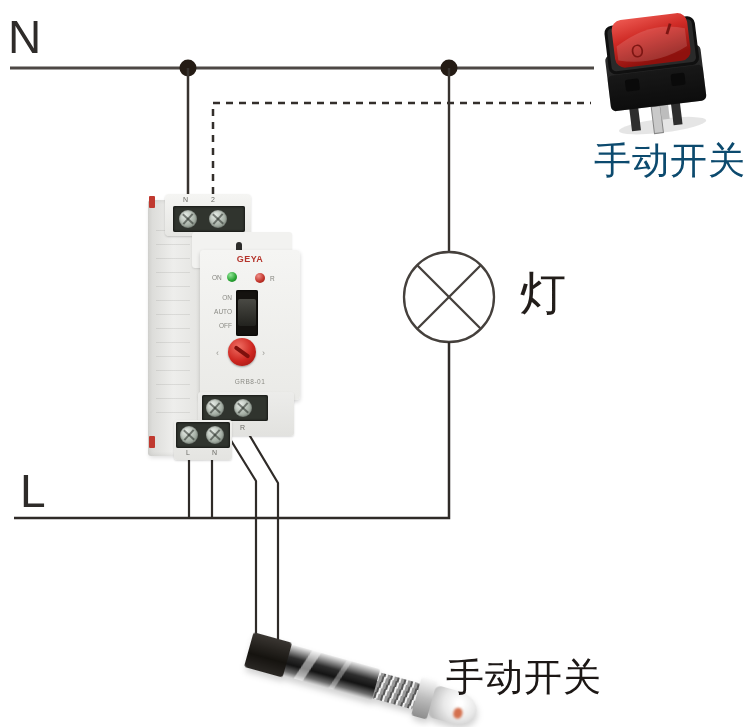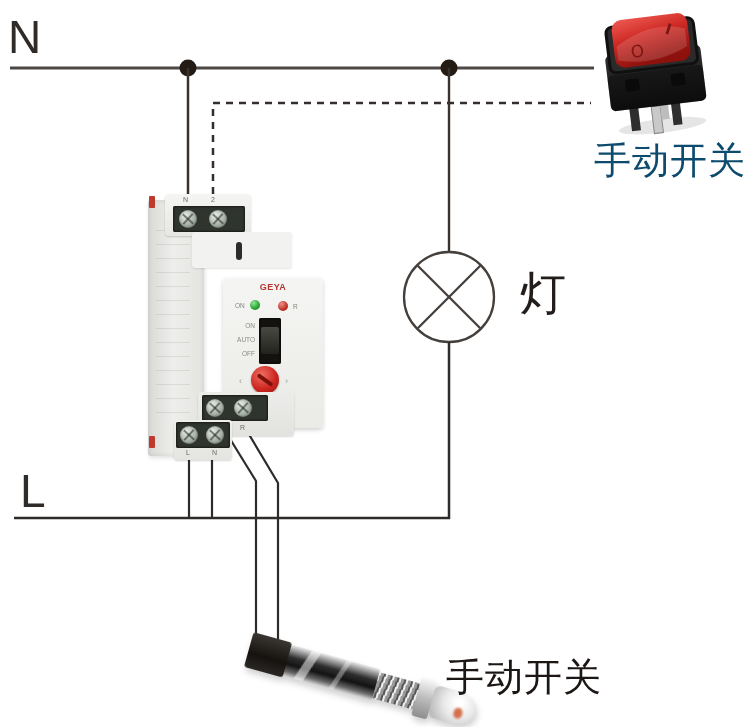--- a/index.html
+++ b/index.html
@@ -29,22 +29,22 @@
   .screw{position:absolute;width:18px;height:18px;border-radius:50%;
          background:radial-gradient(circle at 35% 30%,#e9eee9,#a9b3a9 55%,#6f796f);
          box-shadow:inset 0 0 2px rgba(0,0,0,.55);}
   .screw::before,.screw::after{content:"";position:absolute;left:8px;top:2px;width:2px;height:14px;
          background:rgba(35,40,35,.55);}
   .screw::before{transform:rotate(42deg);} .screw::after{transform:rotate(-48deg);}
   .tlab{position:absolute;font-size:7px;color:#6b6b66;}
   .r-step{position:absolute;left:44px;top:46px;width:100px;height:36px;background:#f2f2f0;
           border-radius:3px;box-shadow:0 1px 2px rgba(0,0,0,.10);}
   .r-slot{position:absolute;left:88px;top:56px;width:6px;height:18px;background:#2c2c2a;border-radius:3px;}
-  .r-face{position:absolute;left:52px;top:92px;width:100px;height:150px;border-radius:4px;
-          background:linear-gradient(180deg,#f5f5f3,#eaeae7);box-shadow:0 2px 4px rgba(0,0,0,.18);margin-left:23px;}
+  .r-face{position:absolute;left:52px;top:64px;width:100px;height:150px;border-radius:4px;
+          background:linear-gradient(180deg,#f5f5f3,#eaeae7);box-shadow:0 2px 4px rgba(0,0,0,.18);}
   .r-brand{position:absolute;left:0;top:4px;width:100%;text-align:center;
            font-size:9px;font-weight:bold;color:#b5352c;letter-spacing:.5px;}
   .r-ledlab{position:absolute;font-size:6.5px;color:#85857f;}
   .led{position:absolute;width:10px;height:10px;border-radius:50%;}
   .led.green{background:radial-gradient(circle at 35% 30%,#93e698,#27a332 60%,#157020);}
   .led.red{background:radial-gradient(circle at 35% 30%,#f0908a,#c03228 60%,#871a12);}
   .r-mode{position:absolute;font-size:6.5px;color:#8a8a84;width:28px;text-align:right;}
   .r-slide{position:absolute;left:36px;top:40px;width:22px;height:46px;background:#14120f;
            border-radius:2px;box-shadow:inset 0 0 3px #000;}
   .r-slide-knob{position:absolute;left:2px;top:9px;width:18px;height:27px;border-radius:2px;

